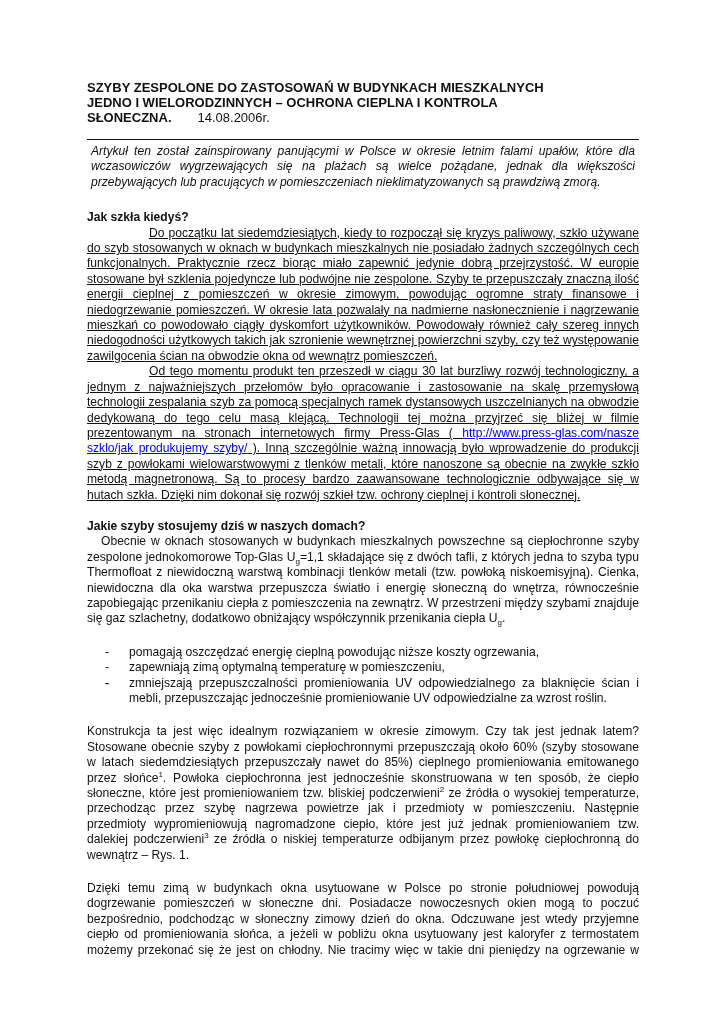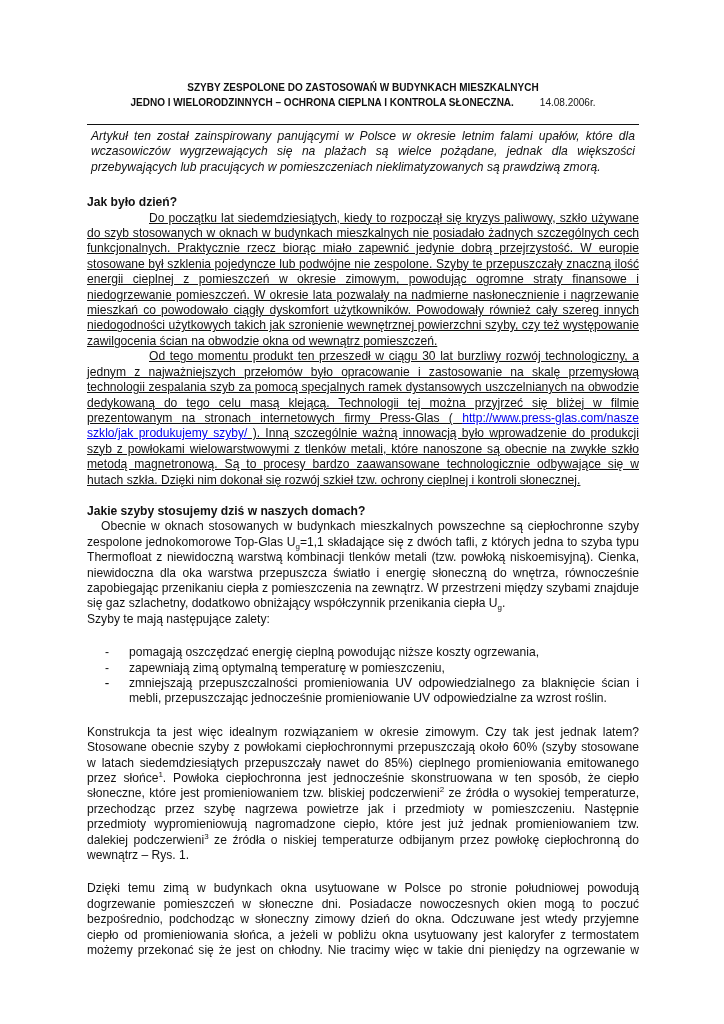--- a/index.html
+++ b/index.html
@@ -1,19 +1,19 @@
 <!DOCTYPE html>
 <html><head>
 <meta charset="utf-8">
 <style>
   html, body { margin: 0; padding: 0; background: #ffffff; }
   body { width: 724px; height: 1024px; position: relative; overflow: hidden;
          font-family: "Liberation Sans", sans-serif; color: #111111; }
   .page { position: absolute; left: 87px; top: 80px; width: 552px; font-size: 12.1px; line-height: 15.4px; }
-  .title { font-weight: bold; font-size: 10px; line-height: 15px; margin: 0; text-align: center; }
+  .title { font-weight: bold; font-size: 13px; line-height: 15px; margin: 0; }
   .title .date { font-weight: normal; margin-left: 26px; }
   .rule { border: 0; border-top: 1.3px solid #111; margin: 14px 0 2px 0; height: 0; }
   .lead { font-style: italic; text-align: justify; margin: 4px; }
   .h { font-weight: bold; margin: 0; }
   p { margin: 0; text-align: justify; }
   .ind1 { text-indent: 62px; text-decoration: underline; }
   .ind2 { text-indent: 14px; }
   .gap-s { height: 16px; }
   .gap-m { height: 18px; }
   a.link { color: #1a0dab; color: #0000ee; text-decoration: underline; }
@@ -28,28 +28,27 @@
 
 <div class="page">
   <div class="title">
     <div>SZYBY ZESPOLONE DO ZASTOSOWAŃ W BUDYNKACH MIESZKALNYCH</div>
     <div><span>JEDNO I WIELORODZINNYCH – OCHRONA CIEPLNA I KONTROLA SŁONECZNA.</span><span class="date">14.08.2006r.</span></div>
   </div>
   <hr class="rule">
   <p class="lead">Artykuł ten został zainspirowany panującymi w Polsce w okresie letnim falami upałów, które dla wczasowiczów wygrzewających się na plażach są wielce pożądane, jednak dla większości przebywających lub pracujących w pomieszczeniach nieklimatyzowanych są prawdziwą zmorą.</p>
 
   <div class="gap-s"></div>
-  <p class="h">Jak było dzień?</p>
+  <p class="h">Jak szkła kiedyś?</p>
   <p class="ind1">Do początku lat siedemdziesiątych,  kiedy to rozpoczął się kryzys paliwowy, szkło używane do szyb stosowanych w oknach w budynkach mieszkalnych nie posiadało żadnych szczególnych cech funkcjonalnych. Praktycznie rzecz biorąc miało zapewnić jedynie dobrą przejrzystość. W europie stosowane był szklenia pojedyncze lub podwójne nie zespolone. Szyby te przepuszczały znaczną ilość energii cieplnej z pomieszczeń w okresie zimowym, powodując ogromne straty finansowe i niedogrzewanie pomieszczeń. W okresie lata pozwalały na nadmierne nasłonecznienie i nagrzewanie mieszkań co powodowało ciągły dyskomfort użytkowników. Powodowały również cały szereg innych niedogodności użytkowych takich jak szronienie wewnętrznej powierzchni szyby, czy też występowanie zawilgocenia ścian na obwodzie okna od wewnątrz pomieszczeń.</p>
   <p class="ind1"><span>Od tego momentu produkt ten przeszedł w ciągu 30 lat burzliwy rozwój technologiczny, a jednym z najważniejszych przełomów było opracowanie i zastosowanie na skalę przemysłową technologii zespalania szyb za pomocą specjalnych ramek dystansowych uszczelnianych na obwodzie dedykowaną do tego celu masą klejącą. Technologii tej można przyjrzeć się bliżej w filmie prezentowanym na stronach internetowych firmy Press-Glas ( </span><a class="link" href="#">http://www.press-glas.com/nasze szklo/jak produkujemy szyby/</a><span> ). Inną szczególnie ważną innowacją było wprowadzenie do produkcji szyb z powłokami wielowarstwowymi z tlenków metali, które nanoszone są obecnie na zwykłe szkło metodą magnetronową. Są to procesy bardzo zaawansowane technologicznie odbywające się w hutach szkła. Dzięki nim dokonał się rozwój szkieł tzw. ochrony cieplnej i kontroli słonecznej.</span></p>
 
   <div class="gap-s"></div>
   <p class="h">Jakie szyby stosujemy dziś w naszych domach?</p>
   <p class="ind2"><span>Obecnie w oknach stosowanych w budynkach mieszkalnych powszechne są ciepłochronne  szyby zespolone jednokomorowe Top-Glas U</span><sub>g</sub><span>=1,1 składające się z dwóch tafli, z których jedna to szyba typu Thermofloat z niewidoczną warstwą kombinacji tlenków metali (tzw. powłoką niskoemisyjną). Cienka, niewidoczna dla oka warstwa przepuszcza światło i energię słoneczną do wnętrza, równocześnie zapobiegając przenikaniu ciepła z pomieszczenia na zewnątrz. W przestrzeni między szybami znajduje się gaz szlachetny, dodatkowo obniżający współczynnik przenikania ciepła U</span><sub>g</sub><span>.</span></p>
-  <p>Szyby te mają następujące zalety:</p>
 
   <div class="gap-m"></div>
   <ul class="bul">
     <li><span class="dash">-</span><span>pomagają oszczędzać energię cieplną powodując niższe koszty ogrzewania,</span></li>
     <li><span class="dash">-</span><span>zapewniają zimą optymalną temperaturę w pomieszczeniu,</span></li>
     <li><span class="dash">-</span></li>
     <li><span class="dash">-</span><span>zmniejszają przepuszczalności promieniowania UV odpowiedzialnego za blaknięcie ścian i mebli,  przepuszczając jednocześnie promieniowanie UV odpowiedzialne za wzrost roślin.</span></li>
   </ul>
 
   <div class="gap-m"></div>

